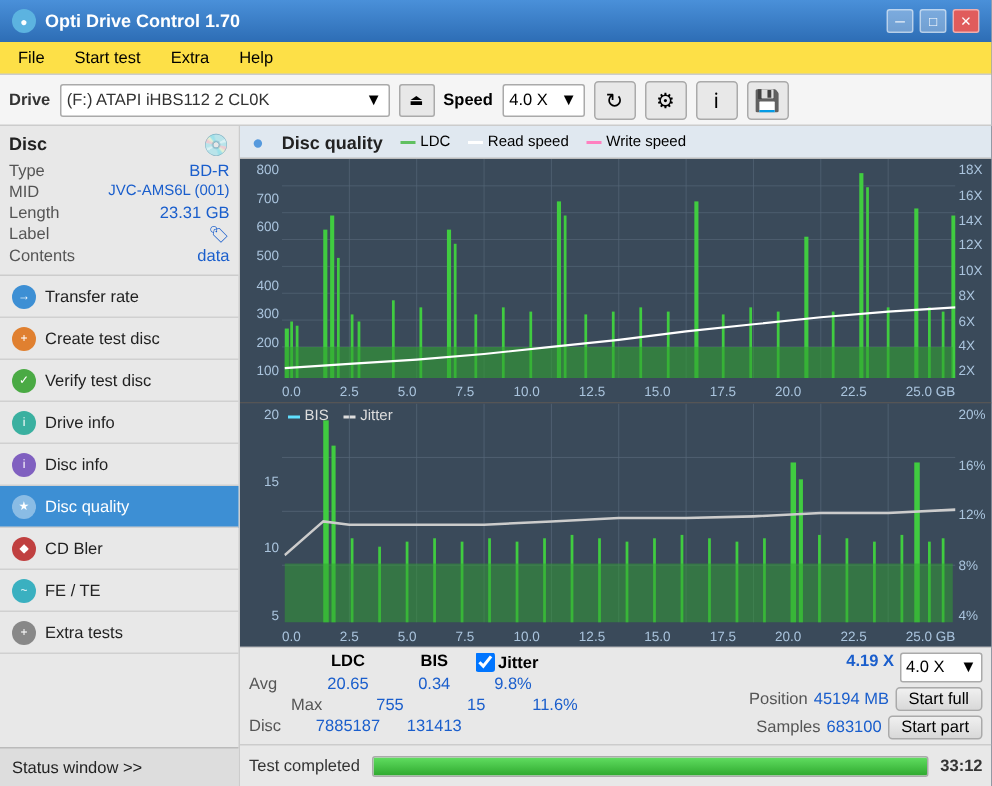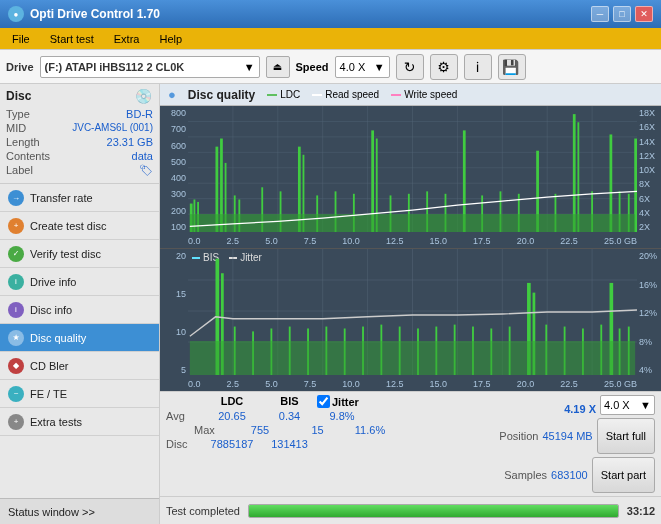--- a/index.html
+++ b/index.html
@@ -16,21 +16,21 @@
       justify-content: space-between;
     }
     .title-bar-left { display: flex; align-items: center; gap: 6px; font-size: 12px; font-weight: 600; }
     .title-bar-icon { width: 16px; height: 16px; background: #5cb3e0; border-radius: 50%; display: flex; align-items: center; justify-content: center; font-size: 8px; color: white; }
     .title-bar-controls { display: flex; gap: 4px; }
     .title-btn { width: 18px; height: 16px; background: rgba(255,255,255,0.3); border: 1px solid rgba(255,255,255,0.5); border-radius: 2px; display: flex; align-items: center; justify-content: center; font-size: 9px; color: white; cursor: pointer; }
     .title-btn.close { background: #e05c5c; }
 
     
     .menu-bar {
-      background: #eab308;
+      background: #fde047;
       border-bottom: 1px solid #ccc;
       height: 22px;
       display: flex;
       align-items: center;
       padding: 0 4px;
       gap: 4px;
     }
     .menu-item { padding: 2px 8px; cursor: pointer; font-size: 11px; border-radius: 2px; }
 
     
@@ -49,21 +49,21 @@
       border: 1px solid #aaa;
       border-radius: 2px;
       height: 22px;
       padding: 0 4px;
       font-size: 11px;
       width: 220px;
       display: flex;
       align-items: center;
       justify-content: space-between;
     }
-    .drive-select-text { font-size: 11px; color: #333; font-weight: bold; }
+    .drive-select-text { font-size: 11px; color: #333; }
     .eject-btn {
       width: 24px; height: 22px;
       background: #e8e8e8;
       border: 1px solid #aaa;
       border-radius: 2px;
       display: flex; align-items: center; justify-content: center;
       cursor: pointer; font-size: 10px;
     }
     .speed-label { font-weight: 600; font-size: 11px; }
     .speed-select {
@@ -239,21 +239,21 @@
     .chart-svg { width: 100%; height: 100%; }
     .speed-dropdown {
       background: white; border: 1px solid #aaa; border-radius: 2px;
       height: 20px; padding: 0 3px; font-size: 11px; width: 55px;
       display: flex; align-items: center; justify-content: space-between;
     }
     .start-btn {
       background: linear-gradient(to bottom, #f0f0f0, #d8d8d8);
       border: 1px solid #aaa;
       border-radius: 3px;
-      height: 36px;
+      height: 16px;
       padding: 0 8px;
       font-size: 11px;
       cursor: pointer;
       white-space: nowrap;
     }
 
     .bottom-stats-area {
       background: #e8e8e8;
       border-top: 1px solid #ccc;
       padding: 3px 6px;
@@ -369,26 +369,26 @@
       </div>
       <div class="disc-info-row">
         <span class="disc-info-label">MID</span>
         <span class="disc-info-value small">JVC-AMS6L (001)</span>
       </div>
       <div class="disc-info-row">
         <span class="disc-info-label">Length</span>
         <span class="disc-info-value">23.31 GB</span>
       </div>
       <div class="disc-info-row">
+        <span class="disc-info-label">Label</span>
+        <span class="disc-info-value">🏷</span>
+      </div>
+      <div class="disc-info-row">
         <span class="disc-info-label">Contents</span>
         <span class="disc-info-value">data</span>
-      </div>
-      <div class="disc-info-row">
-        <span class="disc-info-label">Label</span>
-        <span class="disc-info-value">🏷</span>
       </div>
     </div>
 
     <div class="sidebar-nav">
       <div class="nav-item">
         <div class="nav-item-icon blue">→</div>
         <span>Transfer rate</span>
       </div>
       <div class="nav-item">
         <div class="nav-item-icon orange">+</div>
@@ -660,21 +660,21 @@
           <span style="min-width:50px; text-align:center; font-size:11px; color:#1a5ecc;">11.6%</span>
         </div>
         <div style="display:flex; gap:0;">
           <span style="width:36px; font-size:11px; color:#555;">Disc</span>
           <span style="width:60px; text-align:center; font-size:11px; color:#1a5ecc;">7885187</span>
           <span style="width:55px; text-align:center; font-size:11px; color:#1a5ecc;">131413</span>
         </div>
       </div>
 
       <div style="display:flex; flex-direction:column; gap:3px; align-items:flex-end;">
-        <div style="display:flex; align-items:flex-end; gap:4px; font-size:11px;">
+        <div style="display:flex; align-items:flex-start; gap:4px; font-size:11px;">
           <span style="color:#1a5ecc; font-weight:600;">4.19 X</span>
           <div class="speed-dropdown">
             <span>4.0 X</span>
             <span>▼</span>
           </div>
         </div>
         <div style="display:flex; align-items:center; gap:4px; font-size:11px;">
           <span style="color:#555;">Position</span>
           <span style="color:#1a5ecc;">45194 MB</span>
           <button class="start-btn">Start full</button>

